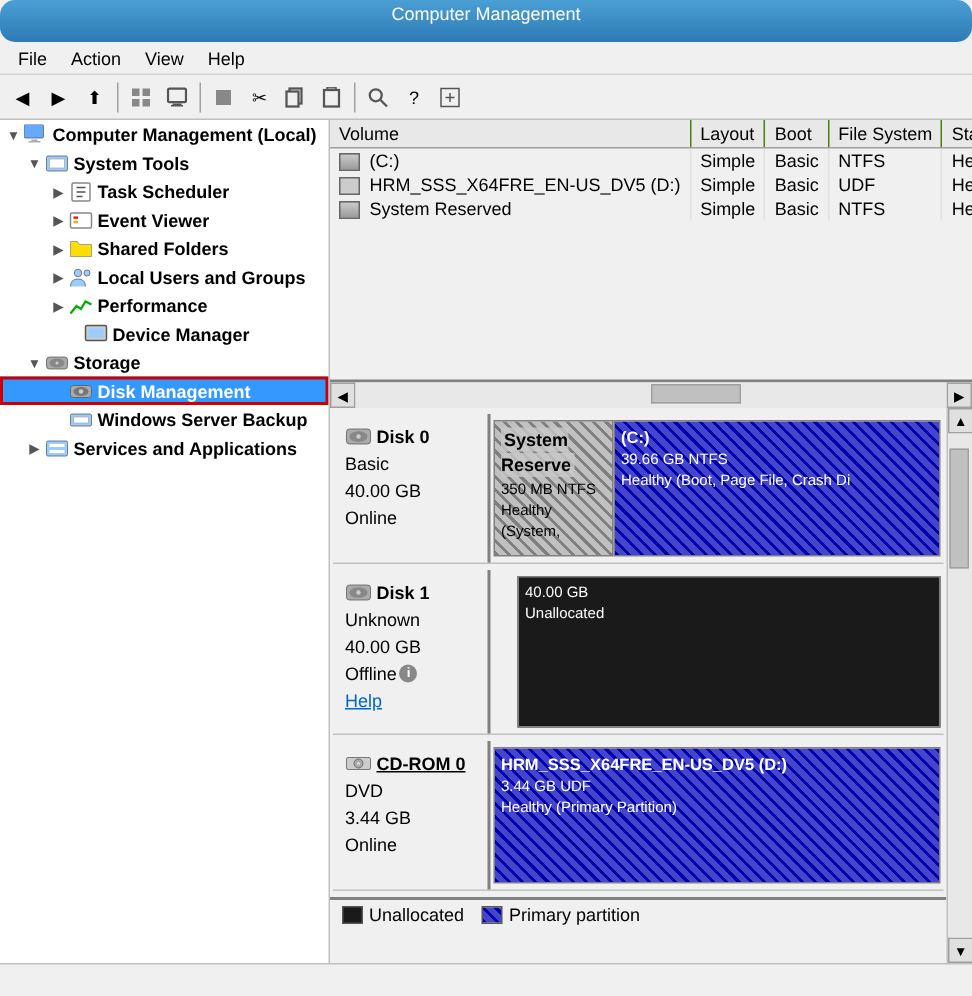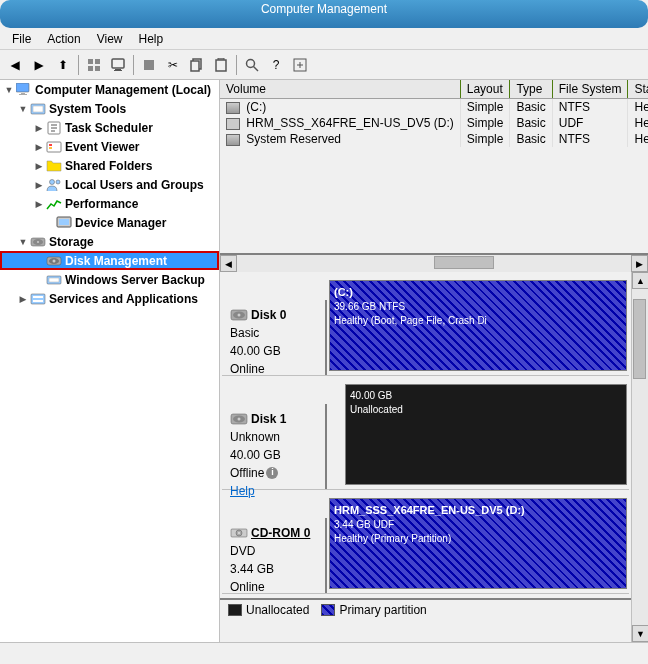--- a/index.html
+++ b/index.html
@@ -167,21 +167,20 @@
       border-bottom: 1px solid #c0c0c0;
       margin: 4px 2px;
     }
     .disk-info {
       width: 105px;
       min-width: 105px;
       padding: 6px 8px;
       font-size: 11px;
       line-height: 1.5;
       border-right: 2px solid #808080;
-      margin-top: 24px;
     }
     .disk-info .disk-name { font-weight: bold; font-size: 12px; }
     .disk-help { color: #0066cc; text-decoration: underline; cursor: pointer; }
 
     .disk-partitions {
       flex: 1;
       display: flex;
       position: relative;
       padding: 4px 2px;
     }
@@ -496,21 +495,21 @@
   </div>
 
   <div class="right-panel">
 
     <div class="volume-table-container">
       <table class="volume-table">
         <thead>
           <tr>
             <th style="width:200px;">Volume</th>
             <th>Layout</th>
-            <th>Type</th>
+            <th>Boot</th>
             <th>File System</th>
             <th>Status</th>
           </tr>
         </thead>
         <tbody>
           <tr>
             <td>
               <span class="vol-icon hd"></span>
               <span>(C:)</span>
             </td>
@@ -562,20 +561,25 @@
                   <ellipse cx="9" cy="8" rx="6" ry="3.5" fill="#888"></ellipse>
                   <circle cx="9" cy="8" r="1.5" fill="#ccc"></circle>
                 </svg>
               <span class="disk-name">Disk 0</span>
             </div>
             <div>Basic</div>
             <div>40.00 GB</div>
             <div>Online</div>
           </div>
           <div class="disk-partitions">
+            <div class="partition system-reserve">
+              <div class="part-name"><span class="part-label">System Reserve</span></div>
+              <div class="part-sub">350 MB NTFS</div>
+              <div class="part-sub">Healthy (System,</div>
+            </div>
             <div class="partition c-drive">
               <div class="part-name">(C:)</div>
               <div class="part-sub">39.66 GB NTFS</div>
               <div class="part-sub">Healthy (Boot, Page File, Crash Di</div>
             </div>
           </div>
         </div>
 
         <div class="disk-panel disk1-panel">
           <div class="disk-info">

